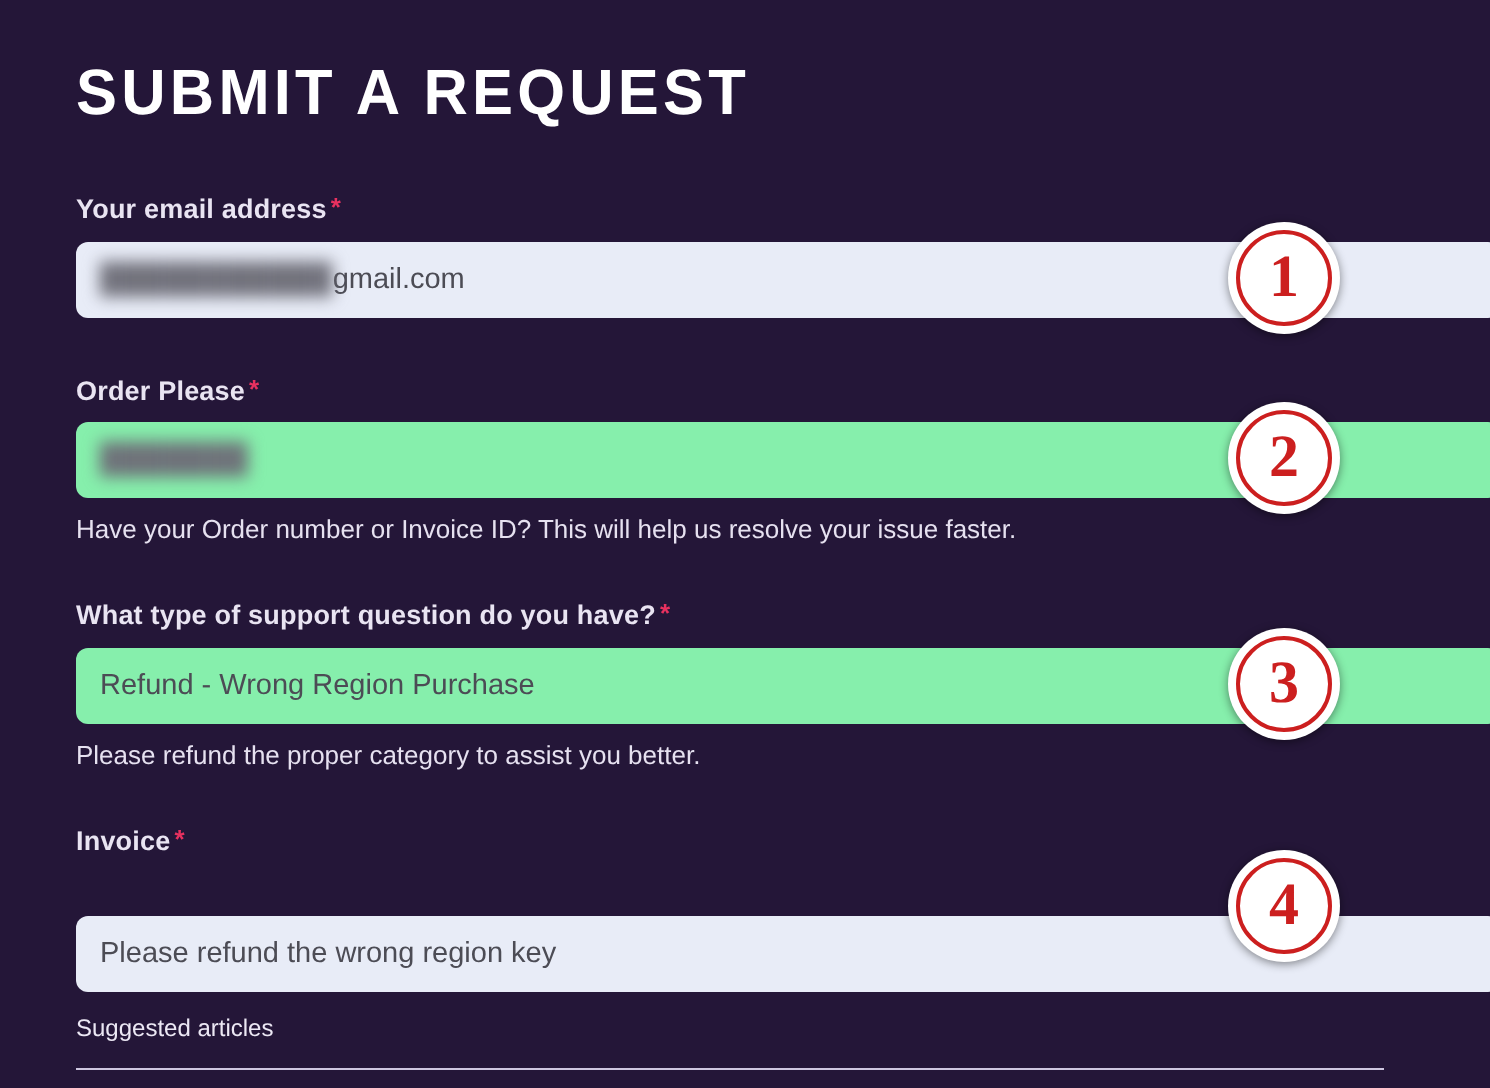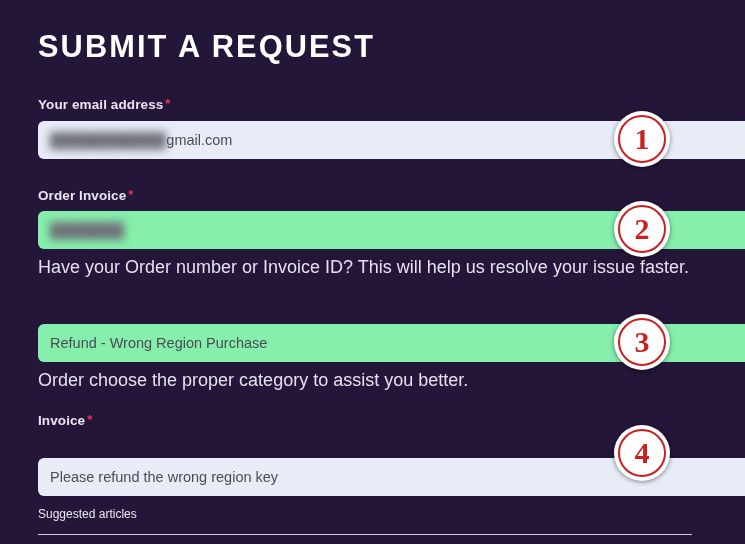--- a/index.html
+++ b/index.html
@@ -77,21 +77,21 @@
 
   .blur-text {
     filter: blur(4px);
     color: #6e6e78;
     letter-spacing: 0.3px;
   }
 
   .helper-text {
     position: absolute;
     left: 38px;
-    font-size: 18px;
+    font-size: 13px;
     color: #e6e1f0;
     font-family: "Liberation Sans", sans-serif;
     white-space: nowrap;
   }
 
   .section-title {
     position: absolute;
     left: 38px;
     font-size: 12px;
     color: #ece8f4;
@@ -146,31 +146,34 @@
 
   <div class="field-label" style="top:97px;">
     <span>Your email address</span><span class="req">*</span>
   </div>
   <div class="input-box input-lav" style="top:121px;">
     <span class="blur-text">███████████</span>
       <span>gmail.com</span>
   </div>
 
   <div class="field-label" style="top:188px;">
-    <span>Order Invoice</span><span class="req">*</span>
+    <span>Order Please</span><span class="req">*</span>
   </div>
   <div class="input-box input-white" style="top:211px;">
     <span class="blur-text">███████</span>
   </div>
   <div class="helper-text" style="top:257px;">Have your Order number or Invoice ID? This will help us resolve your issue faster.</div>
 
+  <div class="field-label" style="top:300px;">
+    <span>What type of support question do you have?</span><span class="req">*</span>
+  </div>
   <div class="input-box input-white" style="top:324px;">
     <span>Refund - Wrong Region Purchase</span>
   </div>
-  <div class="helper-text" style="top:370px;">Order choose the proper category to assist you better.</div>
+  <div class="helper-text" style="top:370px;">Please refund the proper category to assist you better.</div>
 
   <div class="field-label" style="top:413px;">
     <span>Invoice</span><span class="req">*</span>
   </div>
   <div class="input-box input-lav" style="top:458px;">
     <span>Please refund the wrong region key</span>
   </div>
 
   <div class="section-title" style="top:507px;">Suggested articles</div>
   <div class="divider" style="top:534px;"></div>

